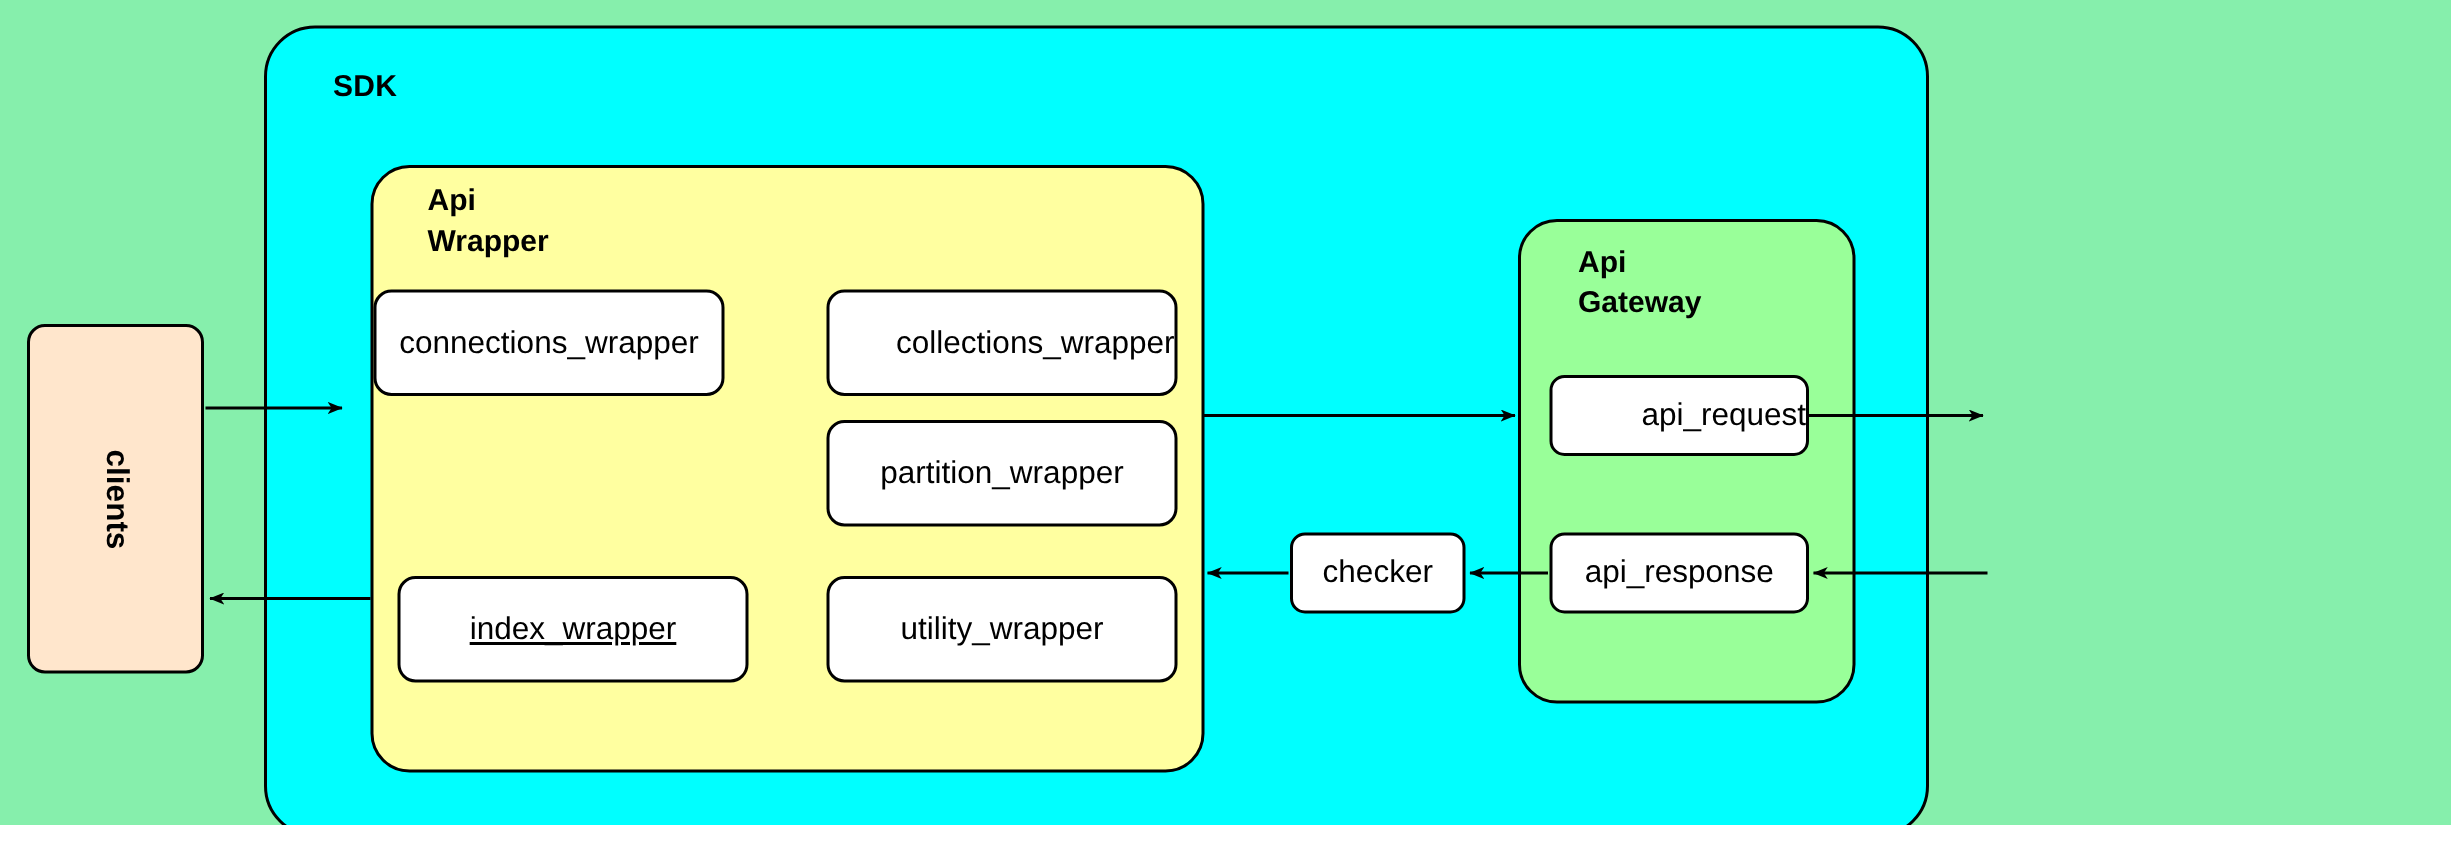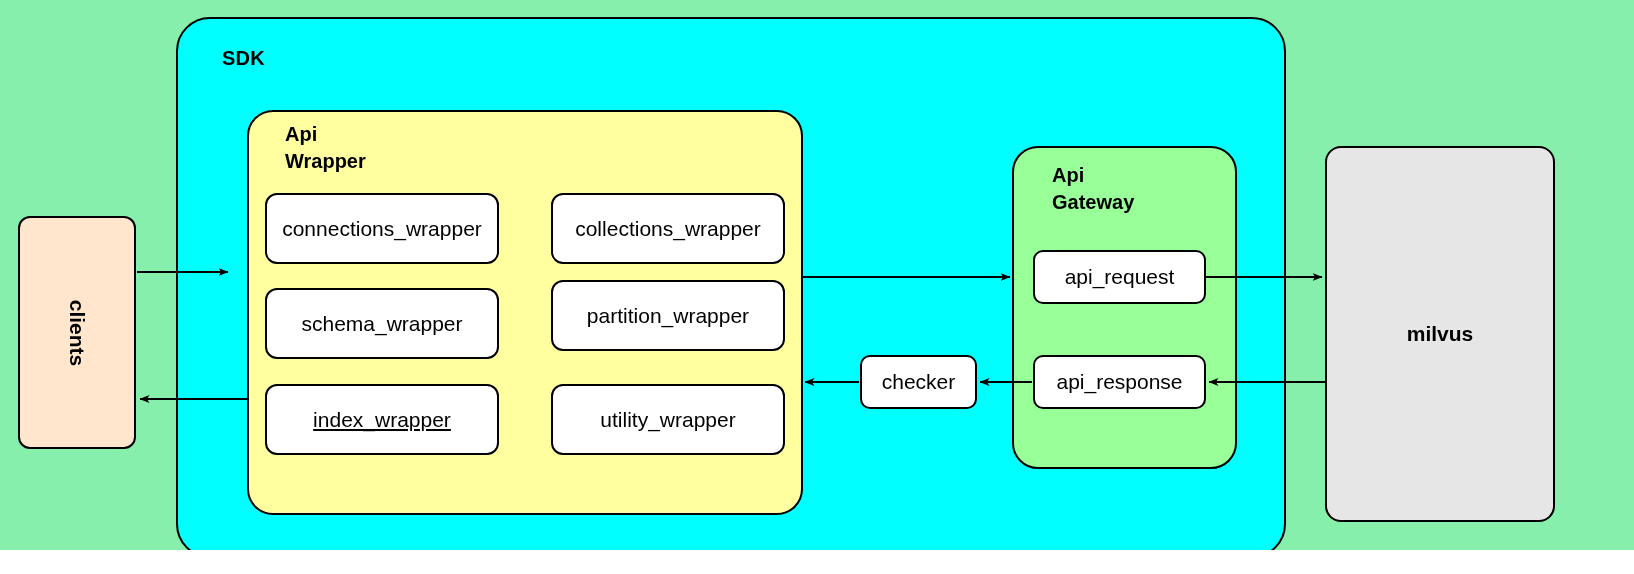--- a/index.html
+++ b/index.html
@@ -70,22 +70,22 @@
 
   
   .wrapper-box {
     width: 234px;
     height: 71px;
     background: #ffffff;
     border-radius: 12px;
     font-size: 21px;
     color: #000000;
   }
-  #box-connections-wrapper { left: 265px; top: 193px; align-items: center; }
-  #box-collections-wrapper { left: 551px; top: 193px; }
+  #box-connections-wrapper { left: 249px; top: 193px; align-items: center; }
+  #box-collections-wrapper { left: 551px; top: 193px; justify-content: flex-end; }
   #box-schema-wrapper      { left: 265px; top: 288px; }
   #box-partition-wrapper   { left: 551px; top: 280px; }
   #box-index-wrapper       { left: 265px; top: 384px; text-decoration: underline; }
   #box-utility-wrapper     { left: 551px; top: 384px; }
 
   
   #box-checker {
     left: 860px;
     top: 355px;
     width: 117px;
@@ -117,21 +117,21 @@
     text-align: left;
   }
   .gateway-box {
     width: 173px;
     height: 54px;
     background: #ffffff;
     border-radius: 10px;
     font-size: 21px;
     color: #000000;
   }
-  #box-api-request  { left: 1033px; top: 250px; }
+  #box-api-request  { left: 1033px; top: 250px; justify-content: flex-end; }
   #box-api-response { left: 1033px; top: 355px; justify-content: center; }
 
   
   #box-clients {
     left: 18px;
     top: 216px;
     width: 118px;
     height: 233px;
     background: #ffe6cc;
     border-radius: 12px;
@@ -181,23 +181,20 @@
       <div>Wrapper</div>
     </div>
   </div>
 
   <div class="box wrapper-box" id="box-connections-wrapper">
     <span>connections_wrapper</span>
   </div>
   <div class="box wrapper-box" id="box-collections-wrapper">
     <span>collections_wrapper</span>
   </div>
-  <div class="box wrapper-box" id="box-schema-wrapper">
-    <span>schema_wrapper</span>
-  </div>
   <div class="box wrapper-box" id="box-partition-wrapper">
     <span>partition_wrapper</span>
   </div>
   <div class="box wrapper-box" id="box-index-wrapper">
     <span>index_wrapper</span>
   </div>
   <div class="box" id="box-checker">
     <span>checker</span>
   </div>
 
@@ -216,23 +213,20 @@
     <span>api_request</span>
   </div>
   <div class="box gateway-box" id="box-api-response">
     <span>api_response</span>
   </div>
 
   <div class="box" id="box-clients">
     <span id="clients-label">clients</span>
   </div>
 
-  <div class="box" id="box-milvus">
-    <span>milvus</span>
-  </div>
 
   <div class="conn" style="left:0; top:0; width:1634px; height:574px;">
     <svg width="1634" height="574" viewBox="0 0 1634 574">
       <defs>
         <marker id="arrowhead" markerWidth="10" markerHeight="8" refX="9.5" refY="4" orient="auto" markerUnits="userSpaceOnUse">
           <path d="M0,0 L10,4 L0,8 L2.6,4 Z" fill="#000000"></path>
         </marker>
       </defs>
 
       <g>

